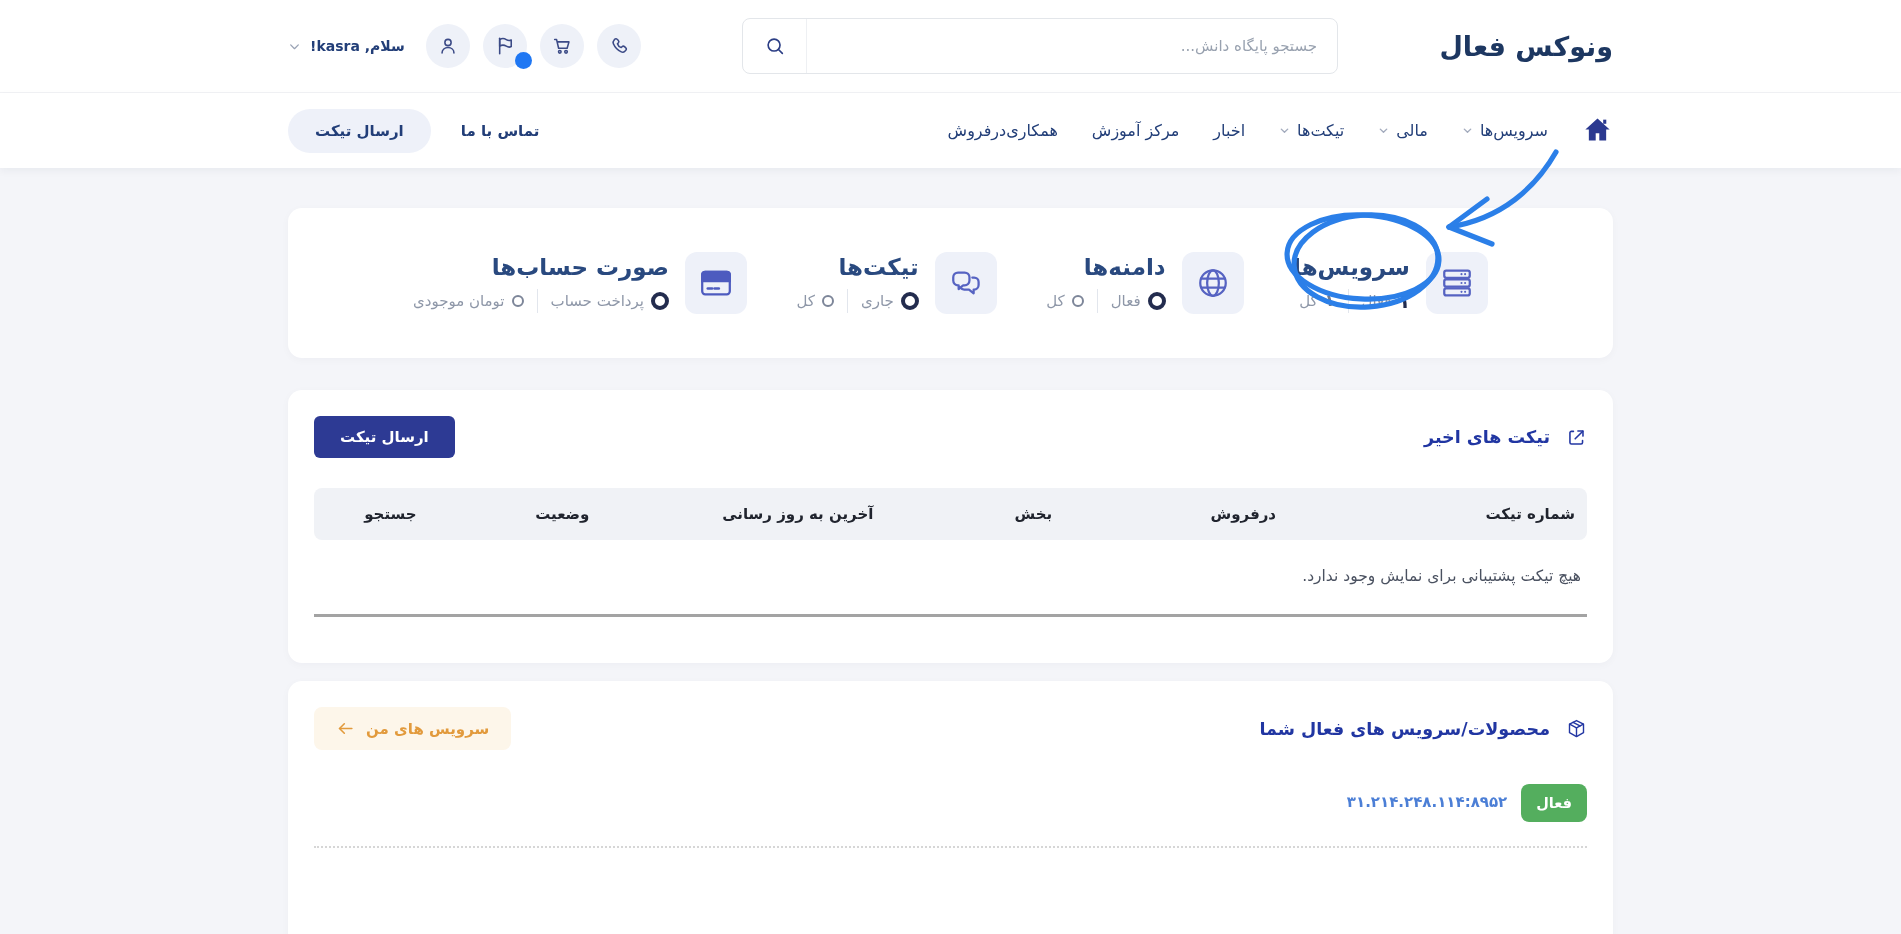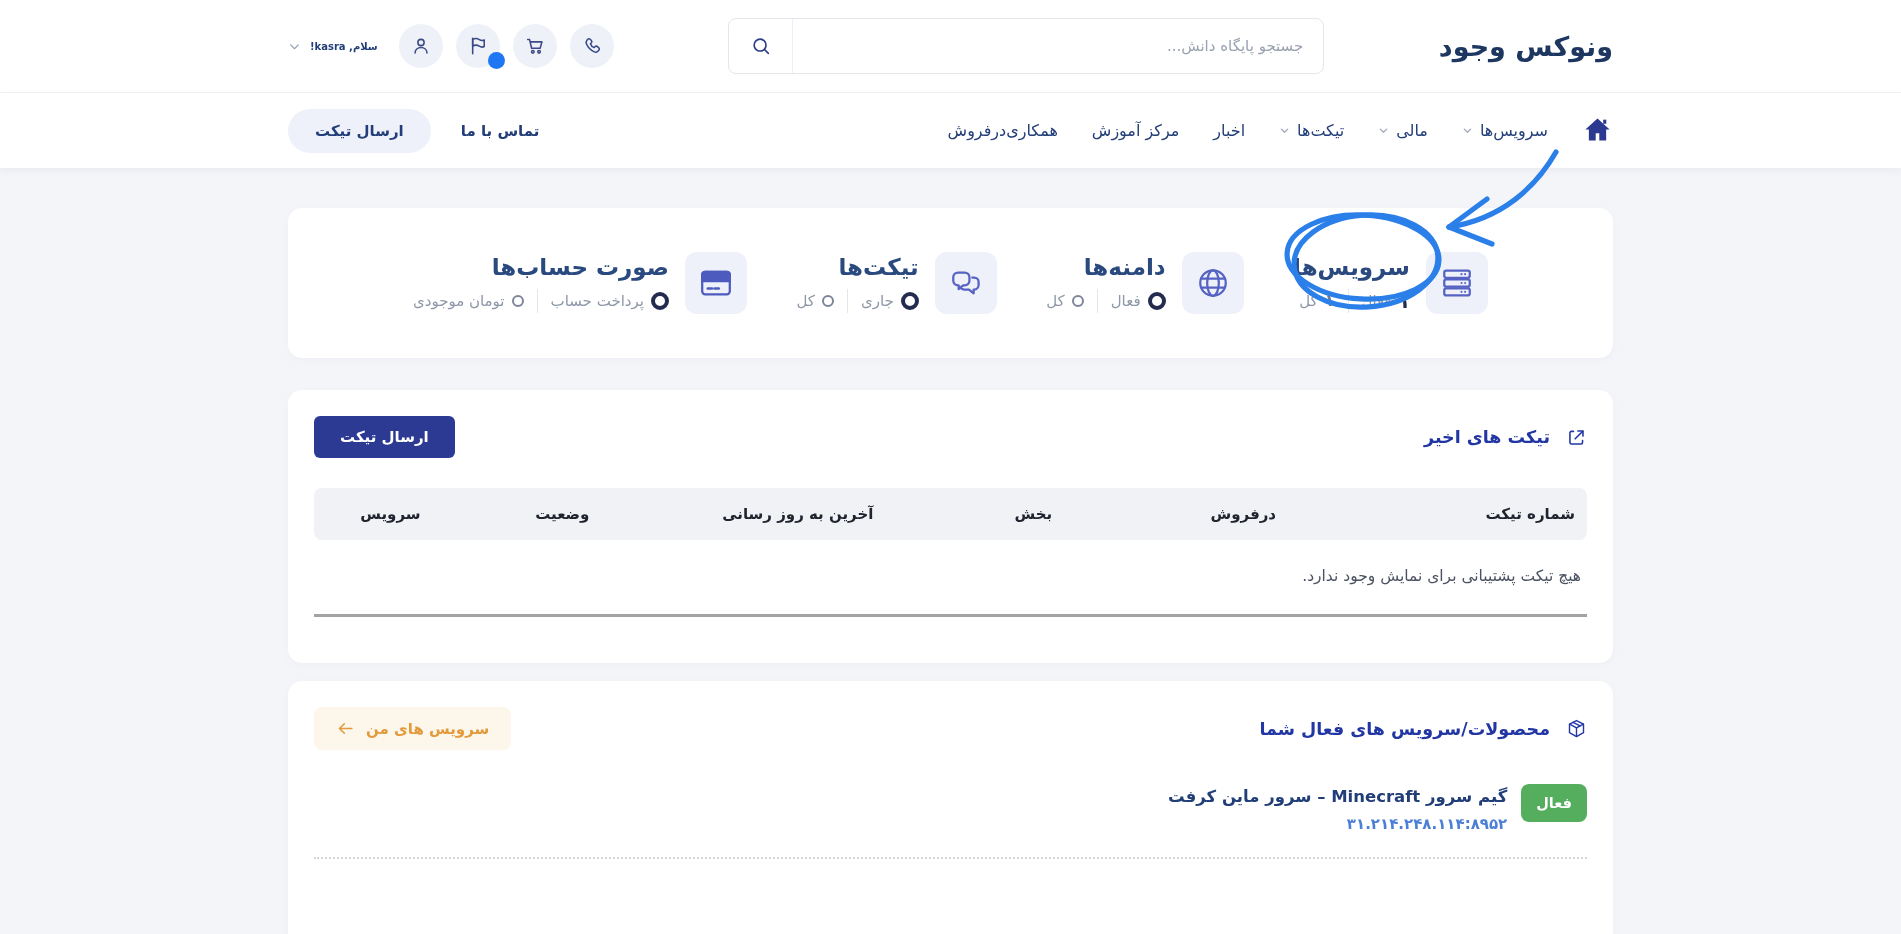--- a/index.html
+++ b/index.html
@@ -13,21 +13,21 @@
   .topbar-inner { height:92px; display:flex; align-items:center; justify-content:space-between; }
   .logo { font-size:27px; font-weight:700; color:#1d3761; letter-spacing:.5px; cursor:pointer; }
   .searchbox { display:flex; width:596px; height:56px; background:#fff; border:1px solid #e3e6ea; border-radius:8px; overflow:hidden; }
   .searchbox input { flex:1; border:none; outline:none; font-size:15px; color:#4a5568; padding:0 20px; font-family:inherit; background:transparent; }
   .searchbox input::placeholder { color:#98a1af; }
   .search-btn { width:64px; display:flex; align-items:center; justify-content:center; background:transparent; border:none; border-right:1px solid #eef0f3; cursor:pointer; }
   .user-area { display:flex; align-items:center; gap:13px; }
   .icon-circle { position:relative; width:44px; height:44px; border-radius:50%; background:#eef1f8; border:none; display:flex; align-items:center; justify-content:center; cursor:pointer; }
   .icon-circle svg { width:22px; height:22px; }
   .badge-dot { position:absolute; right:-5px; bottom:-1px; width:17px; height:17px; border-radius:50%; background:#1f77f3; }
-  .greeting { display:flex; align-items:center; gap:9px; color:#223e78; font-size:10px; font-weight:600; cursor:pointer; padding-right:8px; }
+  .greeting { display:flex; align-items:center; gap:9px; color:#223e78; font-size:14px; font-weight:600; cursor:pointer; padding-right:8px; }
 
   
   .mainnav { background:#fff; box-shadow:0 3px 8px rgba(20,30,60,.05); position:relative; z-index:2; }
   .nav-inner { height:75px; display:flex; align-items:center; justify-content:space-between; }
   .nav-right { display:flex; align-items:center; gap:34px; }
   .home-link { display:flex; align-items:center; cursor:pointer; }
   .home-link svg { width:31px; height:31px; }
   .nav-item { display:flex; align-items:center; gap:7px; color:#223e78; font-size:16px; font-weight:400; text-decoration:none; cursor:pointer; }
   .nav-left { display:flex; align-items:center; gap:30px; }
   .contact-link { color:#223e78; font-size:15px; font-weight:600; text-decoration:none; cursor:pointer; }
@@ -84,21 +84,21 @@
       <ellipse cx="1366" cy="261" rx="72" ry="46" transform="rotate(-4 1366 261)"></ellipse>
       <ellipse cx="1363" cy="257" rx="76" ry="42" transform="rotate(3 1363 257)"></ellipse>
       <path d="M1556 152 C1536 187 1502 219 1449 227"></path>
       <path d="M1449 227 L1487 199"></path>
       <path d="M1449 227 L1492 244"></path>
     </g>
   </svg>
 
   <header class="topbar">
     <div class="container topbar-inner">
-      <div class="logo">ونوکس وجود</div>
+      <div class="logo">ونوکس فعال</div>
 
       <div class="searchbox">
         <input type="text" placeholder="جستجو پایگاه دانش..." style="">
         <button class="search-btn">
           <svg viewBox="0 0 24 24" width="22" height="22" fill="none" stroke="#2c3e85" stroke-width="1.8" stroke-linecap="round">
             <circle cx="11" cy="11" r="6.5"></circle>
               <line x1="15.8" y1="15.8" x2="20" y2="20"></line>
           </svg>
         </button>
       </div>
@@ -305,21 +305,21 @@
       </div>
 
       <table>
         <thead>
           <tr>
             <th style="width:18%">شماره تیکت</th>
             <th style="width:18%">درفروش</th>
             <th style="width:15%">بخش</th>
             <th style="width:22%">آخرین به روز رسانی</th>
             <th style="width:15%">وضعیت</th>
-            <th style="width:12%">سرویس</th>
+            <th style="width:12%">جستجو</th>
           </tr>
         </thead>
       </table>
       <div class="empty-row">هیچ تیکت پشتیبانی برای نمایش وجود ندارد.</div>
     </section>
 
     <section class="card products-card">
       <div class="card-head">
         <div class="card-title">
           <svg viewBox="0 0 24 24" fill="none" stroke="#2337a3" stroke-width="1.6" stroke-linecap="round" stroke-linejoin="round">
@@ -335,21 +335,20 @@
           <svg viewBox="0 0 24 24" fill="none" stroke="#e29a3c" stroke-width="2" stroke-linecap="round" stroke-linejoin="round">
             <line x1="20" y1="12" x2="4.5" y2="12"></line>
             <polyline points="10.5,6 4.5,12 10.5,18"></polyline>
           </svg>
         </button>
       </div>
 
       <div class="service-row">
         <span class="status-badge">فعال</span>
         <div>
-          <div class="service-name">گیم سرور Minecraft – سرور ماین کرفت</div>
           <div class="service-ip">۳۱.۲۱۴.۲۴۸.۱۱۴:۸۹۵۲</div>
         </div>
       </div>
 
       <div class="dotted-sep"></div>
     </section>
 
   </main>
 </div>
 

